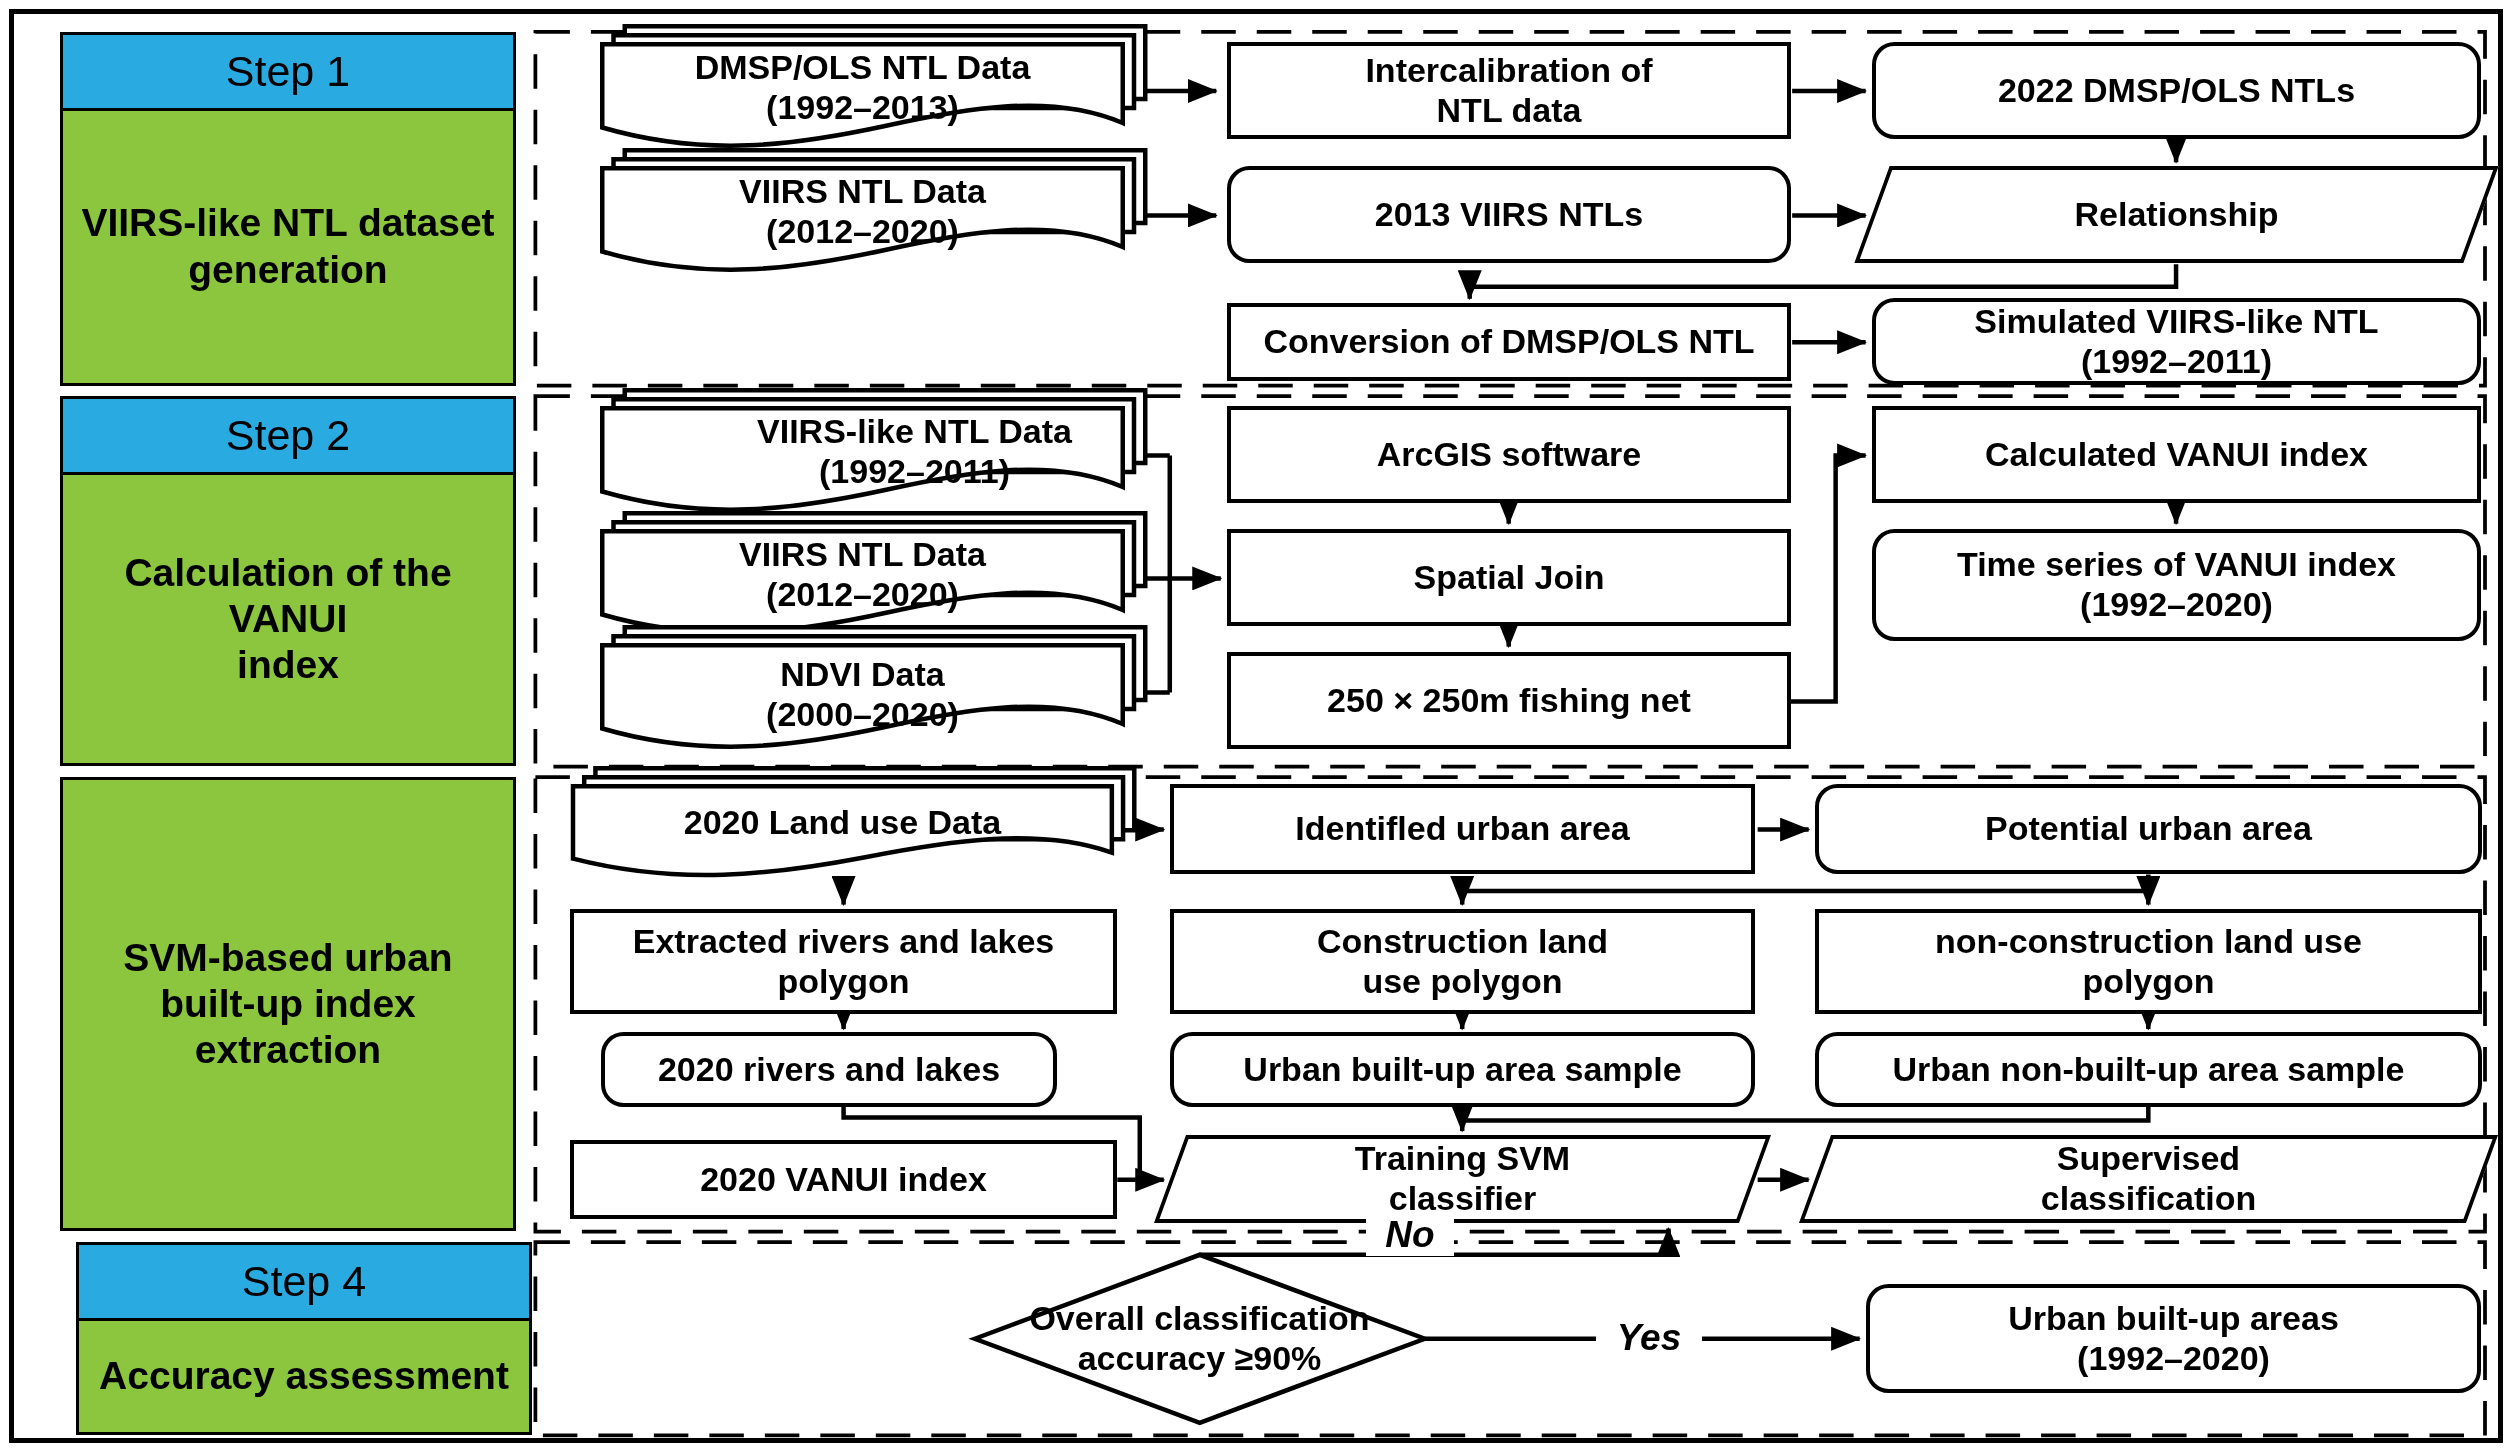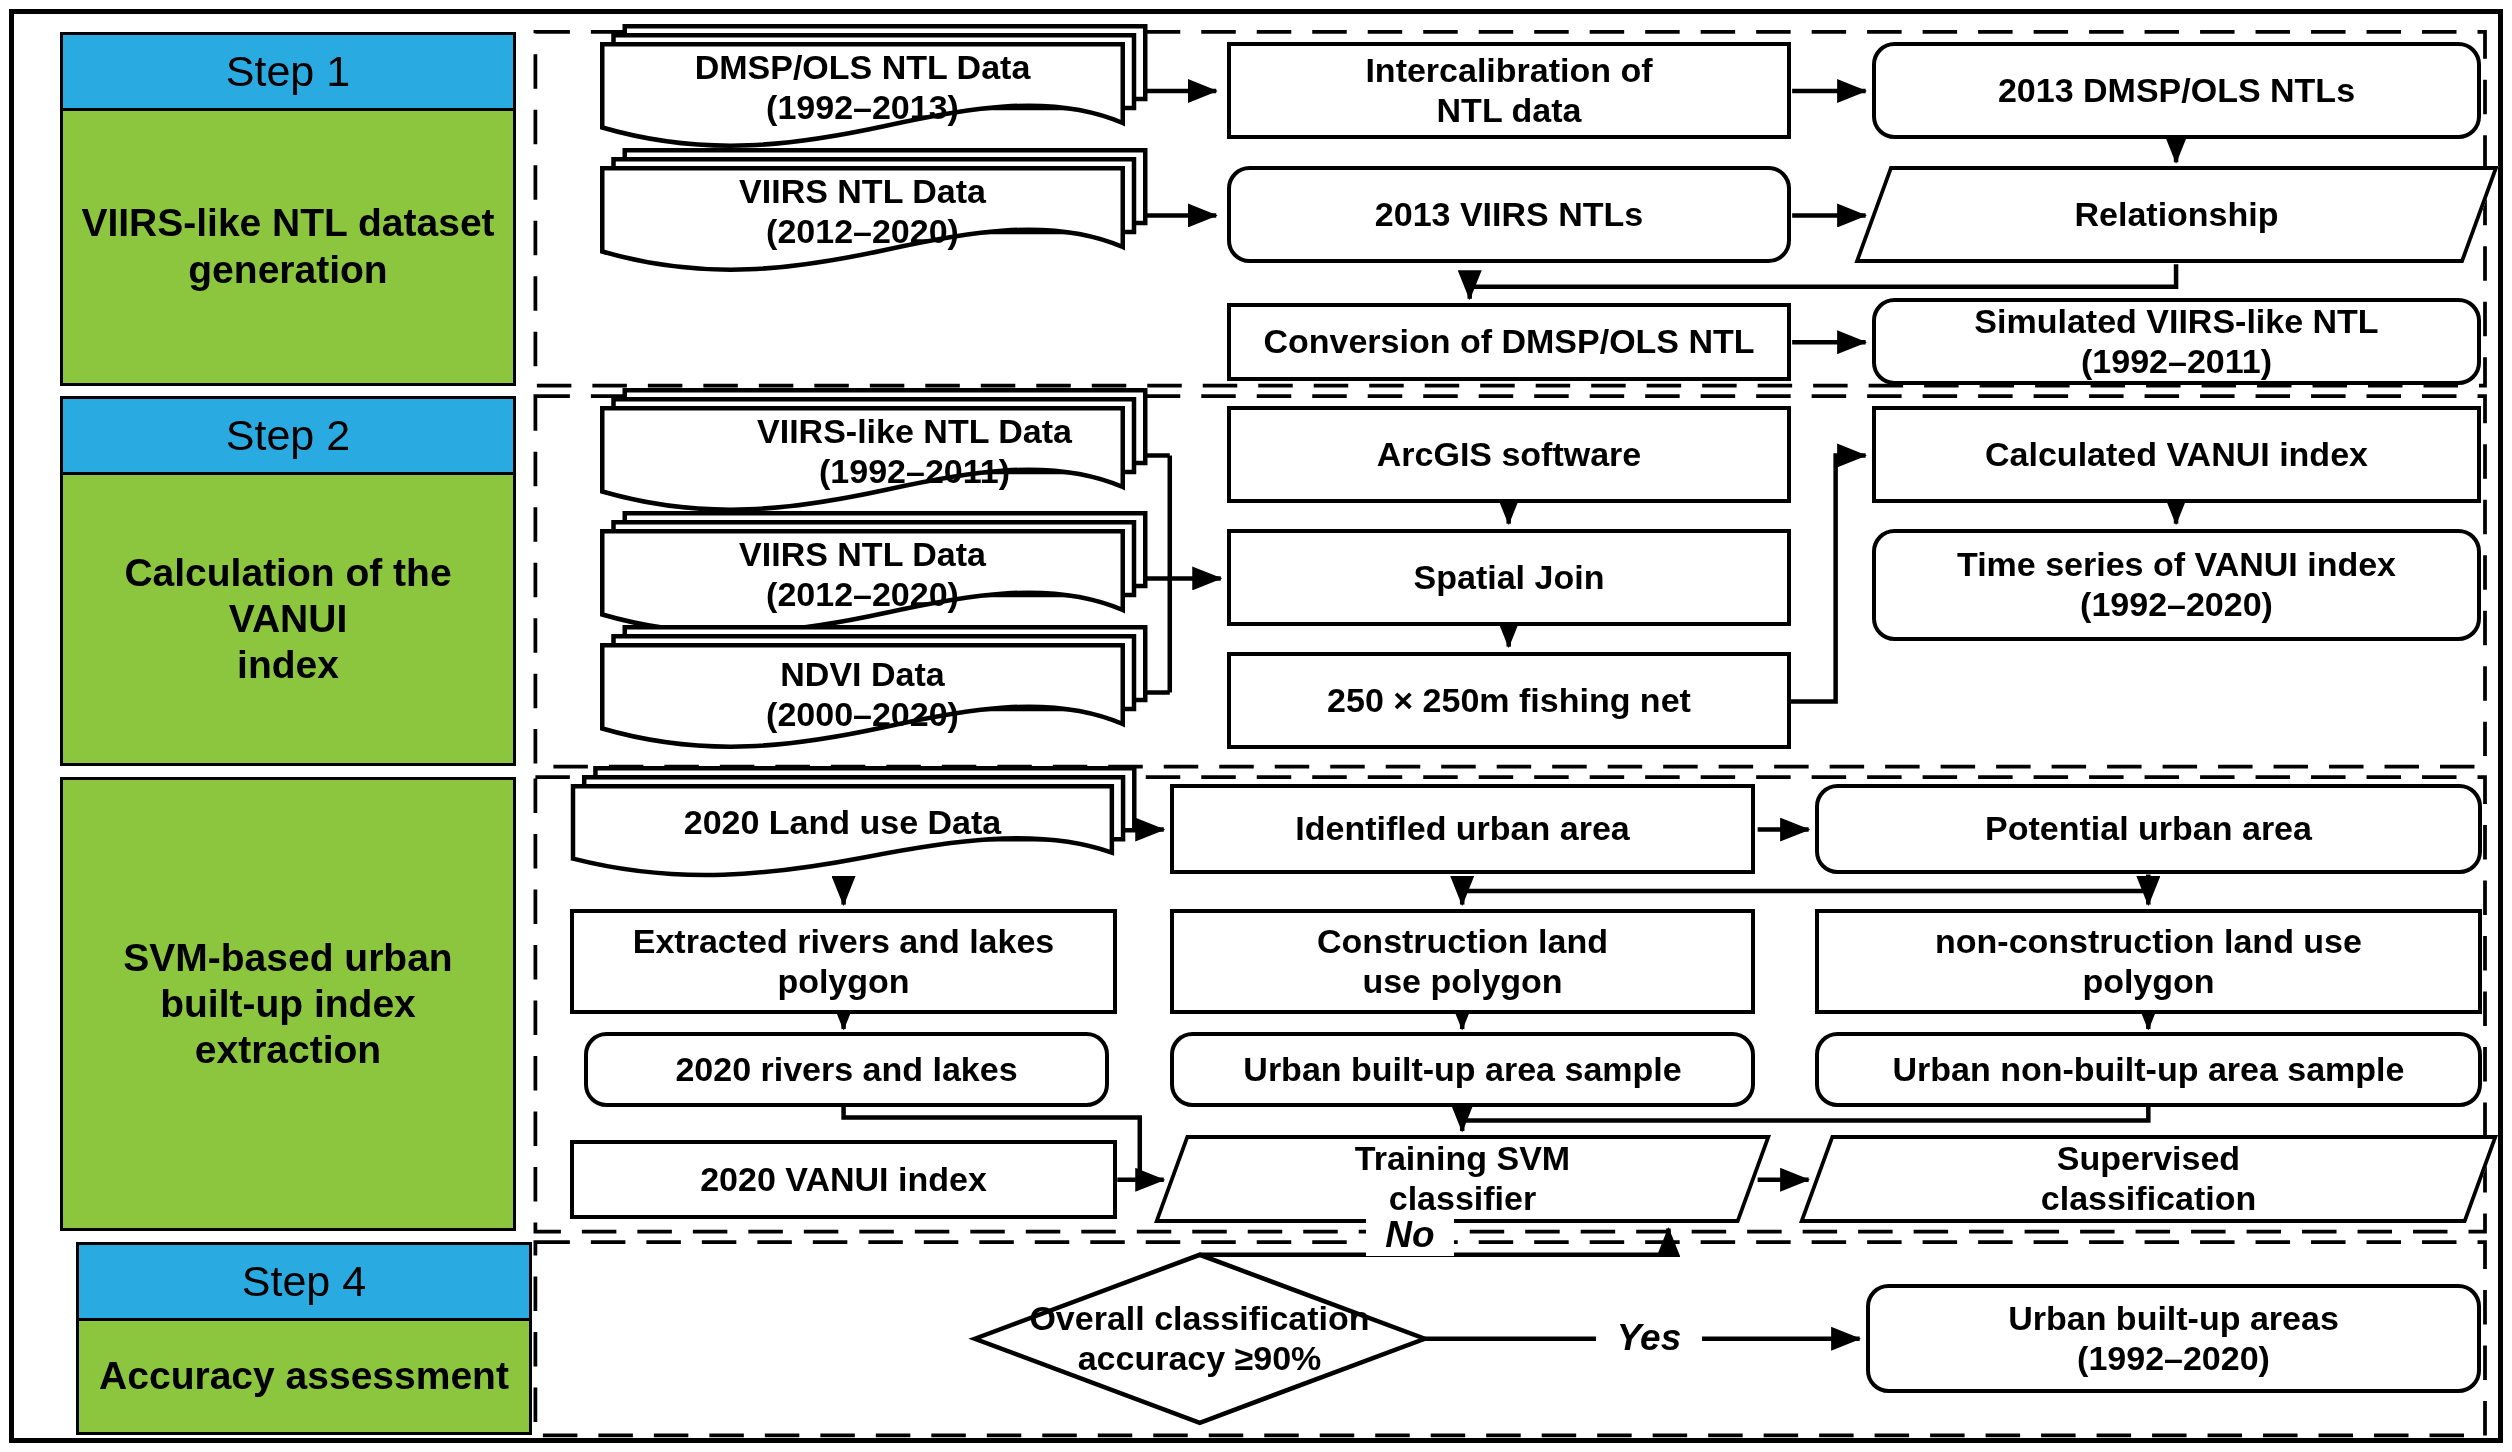--- a/index.html
+++ b/index.html
@@ -145,21 +145,21 @@
   <span class="doclabel" style="left:0;top:18px;width:525px;height:91px">DMSP/OLS NTL Data
 (1992–2013)</span>
 </div>
 
 <div class="node rect" style="left:1227px;top:42px;width:564px;height:97px">
   <span class="label">Intercalibration of
 NTL data</span>
 </div>
 
 <div class="node round" style="left:1872px;top:42px;width:609px;height:97px">
-  <span class="label">2013 DMSP/OLS NTLs</span>
+  <span class="label">2022 DMSP/OLS NTLs</span>
 </div>
 
 <div class="node doc" style="left:600px;top:148px;width:555px;height:150px">
   <svg width="555" height="150" viewBox="0 0 740 200">
     <g transform="translate(30,0)">
         <path class="sheet" d="M3,3 L697,3 L697,100 L3,100 Z"></path>
       </g>
     <g transform="translate(15,12)">
         <path class="sheet" d="M3,3 L697,3 L697,100 L3,100 Z"></path>
       </g>
@@ -289,21 +289,21 @@
 <div class="node rect" style="left:1170px;top:909px;width:585px;height:105px">
   <span class="label">Construction land
 use polygon</span>
 </div>
 
 <div class="node rect" style="left:1815px;top:909px;width:667px;height:105px">
   <span class="label">non-construction land use
 polygon</span>
 </div>
 
-<div class="node round" style="left:584px;top:1032px;width:525px;height:75px">
+<div class="node round" style="left:601px;top:1032px;width:456px;height:75px">
   <span class="label">2020 rivers and lakes</span>
 </div>
 
 <div class="node round" style="left:1170px;top:1032px;width:585px;height:75px">
   <span class="label">Urban built-up area sample</span>
 </div>
 
 <div class="node round" style="left:1815px;top:1032px;width:667px;height:75px">
   <span class="label">Urban non-built-up area sample</span>
 </div>

